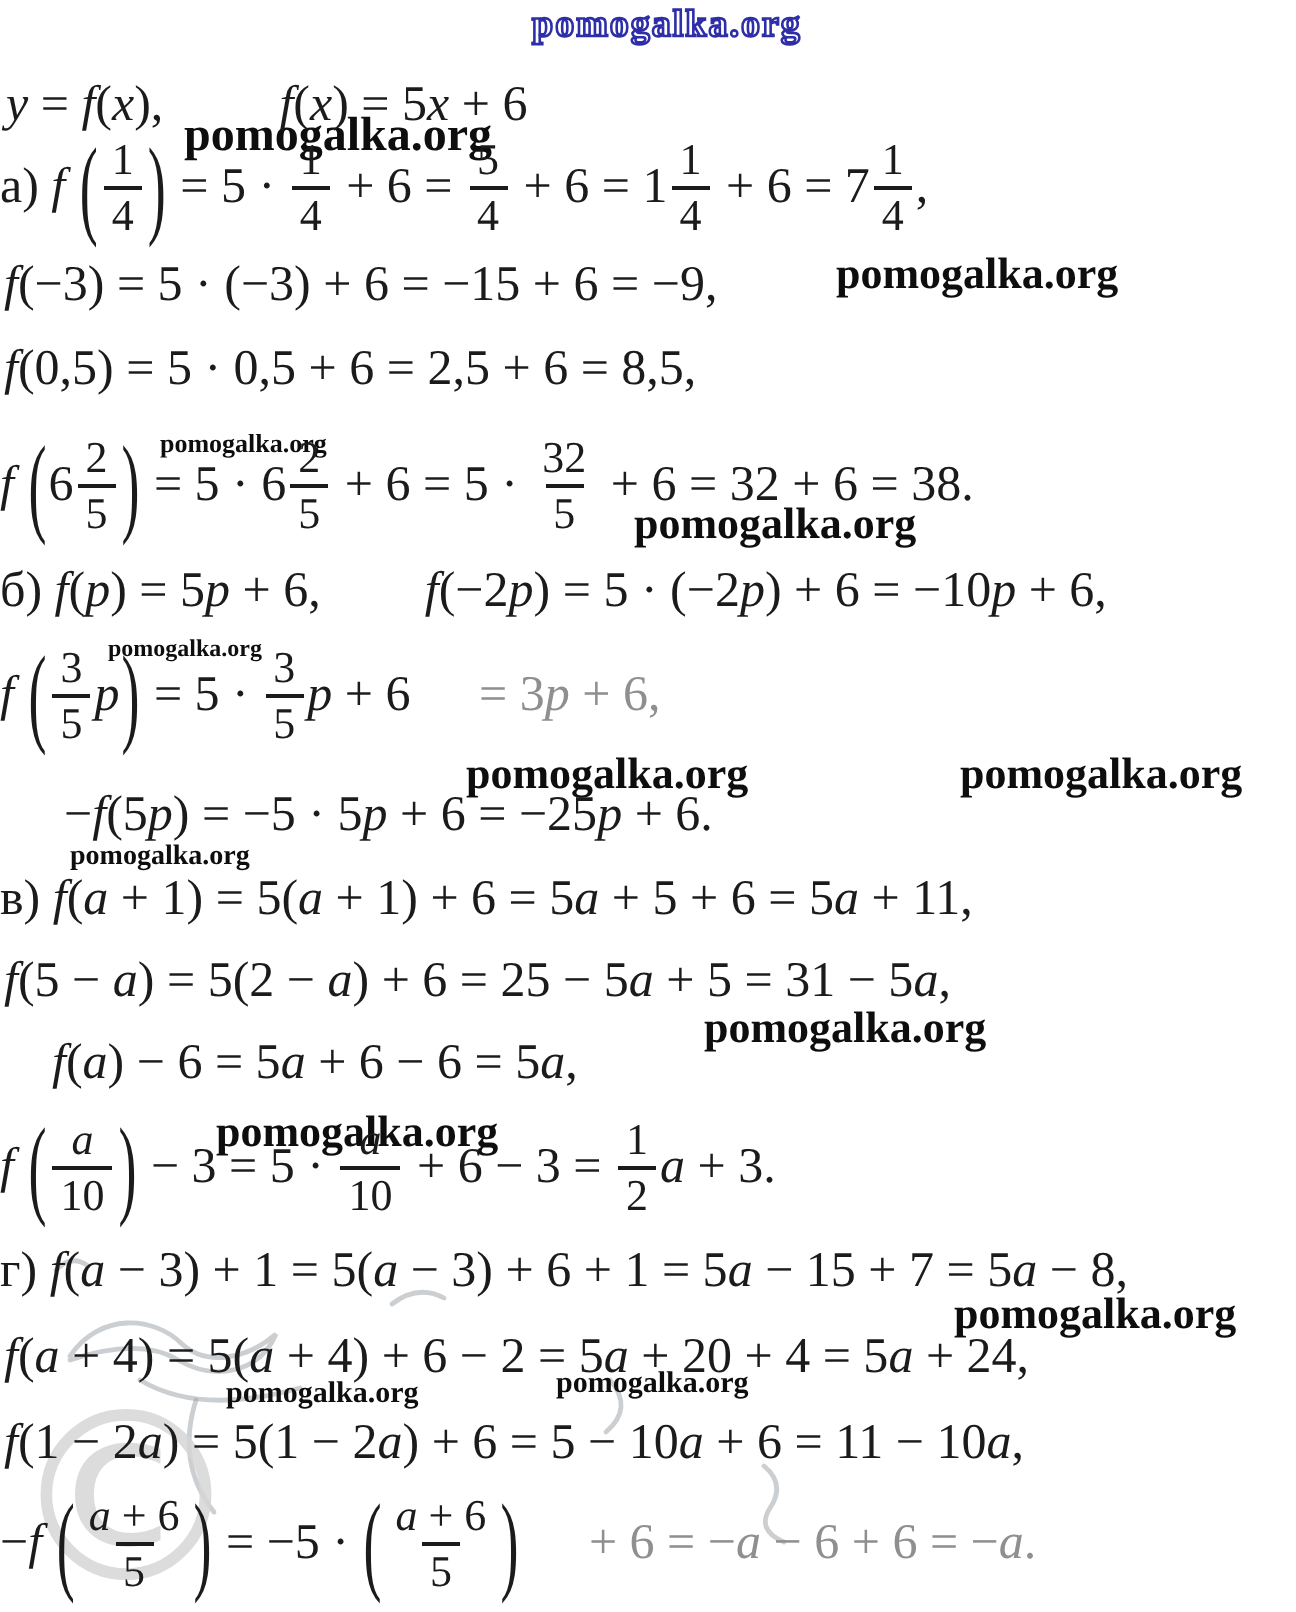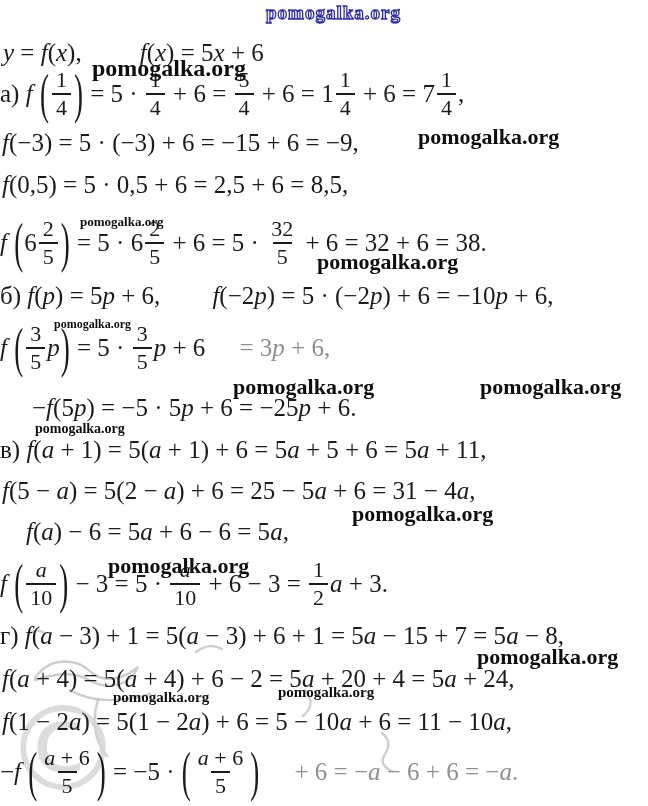--- a/index.html
+++ b/index.html
@@ -66,21 +66,21 @@
   <div id="math-layer">
       <div class="mline" style="top: 38px; left: 3px; justify-content: center;"><span class="mt"><span class="it">y</span><span> = </span><span class="it">f</span><span>(</span><span class="it">x</span><span>),</span></span><span class="gap" style="width: 58px;"></span><span class="mt"><span class="it">f</span><span>(</span><span class="it">x</span><span>) = 5</span><span class="it">x</span><span> + 6</span></span></div>
       <div class="mline" style="top: 63px; left: 0px; height: 62px;"><span class="mt"><span>а) </span><span class="it">f</span><span> </span></span><span class="bp">(</span><span class="frac"><span class="fn"><span class="mt"><span>1</span></span></span><span class="fd"><span class="mt"><span>4</span></span></span></span><span class="bp">)</span><span class="mt"><span> = 5 · </span></span><span class="frac"><span class="fn"><span class="mt"><span>1</span></span></span><span class="fd"><span class="mt"><span>4</span></span></span></span><span class="mt"><span> + 6 = </span></span><span class="frac"><span class="fn"><span class="mt"><span>5</span></span></span><span class="fd"><span class="mt"><span>4</span></span></span></span><span class="mt"><span> + 6 = 1</span></span><span class="frac"><span class="fn"><span class="mt"><span>1</span></span></span><span class="fd"><span class="mt"><span>4</span></span></span></span><span class="mt"><span> + 6 = 7</span></span><span class="frac"><span class="fn"><span class="mt"><span>1</span></span></span><span class="fd"><span class="mt"><span>4</span></span></span></span><span class="mt"><span>,</span></span></div>
       <div class="mline" style="top: 128px; left: 2px;"><span class="mt"><span class="it">f</span><span>(−3) = 5 · (−3) + 6 = −15 + 6 = −9,</span></span></div>
       <div class="mline" style="top: 170px; left: 2px;"><span class="mt"><span class="it">f</span><span>(0,5) = 5 · 0,5 + 6 = 2,5 + 6 = 8,5,</span></span></div>
       <div class="mline" style="top: 212px; left: 0px; height: 62px;"><span class="mt"><span class="it">f</span><span> </span></span><span class="bp">(</span><span class="mt"><span>6</span></span><span class="frac"><span class="fn"><span class="mt"><span>2</span></span></span><span class="fd"><span class="mt"><span>5</span></span></span></span><span class="bp">)</span><span class="mt"><span> = 5 · 6</span></span><span class="frac"><span class="fn"><span class="mt"><span>2</span></span></span><span class="fd"><span class="mt"><span>5</span></span></span></span><span class="mt"><span> + 6 = 5 · </span></span><span class="frac"><span class="fn"><span class="mt"><span>32</span></span></span><span class="fd"><span class="mt"><span>5</span></span></span></span><span class="mt"><span> + 6 = 32 + 6 = 38.</span></span></div>
       <div class="mline" style="top: 281px; left: 0px;"><span class="mt"><span>б) </span><span class="it">f</span><span>(</span><span class="it">p</span><span>) = 5</span><span class="it">p</span><span> + 6,</span></span><span class="gap" style="width: 52px;"></span><span class="mt"><span class="it">f</span><span>(−2</span><span class="it">p</span><span>) = 5 · (−2</span><span class="it">p</span><span>) + 6 = −10</span><span class="it">p</span><span> + 6,</span></span></div>
       <div class="mline" style="top: 317px; left: 0px; height: 62px;"><span class="mt"><span class="it">f</span><span> </span></span><span class="bp">(</span><span class="frac"><span class="fn"><span class="mt"><span>3</span></span></span><span class="fd"><span class="mt"><span>5</span></span></span></span><span class="mt"><span class="it">p</span></span><span class="bp">)</span><span class="mt"><span> = 5 · </span></span><span class="frac"><span class="fn"><span class="mt"><span>3</span></span></span><span class="fd"><span class="mt"><span>5</span></span></span></span><span class="mt"><span class="it">p</span><span> + 6 </span></span><span class="mt fade"><span>= 3</span><span class="it">p</span><span> + 6,</span></span></div>
       <div class="mline" style="top: 393px; left: 0px; margin-left: 32px;"><span class="mt"><span>−</span><span class="it">f</span><span>(5</span><span class="it">p</span><span>) = −5 · 5</span><span class="it">p</span><span> + 6 = −25</span><span class="it">p</span><span> + 6.</span></span></div>
       <div class="mline" style="top: 435px; left: 0px; justify-content: center;"><span class="mt"><span>в) </span><span class="it">f</span><span>(</span><span class="it">a</span><span> + 1) = 5(</span><span class="it">a</span><span> + 1) + 6 = 5</span><span class="it">a</span><span> + 5 + 6 = 5</span><span class="it">a</span><span> + 11,</span></span></div>
-      <div class="mline" style="top: 476px; left: 2px;"><span class="mt"><span class="it">f</span><span>(5 − </span><span class="it">a</span><span>) = 5(2 − </span><span class="it">a</span><span>) + 6 = 25 − 5</span><span class="it">a</span><span> + 6 = 31 − 4</span><span class="it">a</span><span>,</span></span></div>
+      <div class="mline" style="top: 476px; left: 2px;"><span class="mt"><span class="it">f</span><span>(5 − </span><span class="it">a</span><span>) = 5(2 − </span><span class="it">a</span><span>) + 6 = 25 − 5</span><span class="it">a</span><span> + 5 = 31 − 5</span><span class="it">a</span><span>,</span></span></div>
       <div class="mline" style="top: 517px; left: 2px; margin-left: 24px;"><span class="mt"><span class="it">f</span><span>(</span><span class="it">a</span><span>) − 6 = 5</span><span class="it">a</span><span> + 6 − 6 = 5</span><span class="it">a</span><span>,</span></span></div>
       <div class="mline" style="top: 553px; left: 0px; height: 62px;"><span class="mt"><span class="it">f</span><span> </span></span><span class="bp">(</span><span class="frac"><span class="fn"><span class="mt"><span class="it">a</span></span></span><span class="fd"><span class="mt"><span>10</span></span></span></span><span class="bp">)</span><span class="mt"><span> − 3 = 5 · </span></span><span class="frac"><span class="fn"><span class="mt"><span class="it">a</span></span></span><span class="fd"><span class="mt"><span>10</span></span></span></span><span class="mt"><span> + 6 − 3 = </span></span><span class="frac"><span class="fn"><span class="mt"><span>1</span></span></span><span class="fd"><span class="mt"><span>2</span></span></span></span><span class="mt"><span class="it">a</span><span> + 3.</span></span></div>
       <div class="mline" style="top: 621px; left: 0px; align-items: center;"><span class="mt"><span>г) </span><span class="it">f</span><span>(</span><span class="it">a</span><span> − 3) + 1 = 5(</span><span class="it">a</span><span> − 3) + 6 + 1 = 5</span><span class="it">a</span><span> − 15 + 7 = 5</span><span class="it">a</span><span> − 8,</span></span></div>
       <div class="mline" style="top: 664px; left: 2px;"><span class="mt"><span class="it">f</span><span>(</span><span class="it">a</span><span> + 4) = 5(</span><span class="it">a</span><span> + 4) + 6 − 2 = 5</span><span class="it">a</span><span> + 20 + 4 = 5</span><span class="it">a</span><span> + 24,</span></span></div>
       <div class="mline" style="top: 706px; left: 2px; align-items: flex-end;"><span class="mt"><span class="it">f</span><span>(1 − 2</span><span class="it">a</span><span>) = 5(1 − 2</span><span class="it">a</span><span>) + 6 = 5 − 10</span><span class="it">a</span><span> + 6 = 11 − 10</span><span class="it">a</span><span>,</span></span></div>
       <div class="mline" style="top: 740px; left: 0px; height: 64px;"><span class="mt"><span>−</span><span class="it">f</span><span> </span></span><span class="bp">(</span><span class="frac"><span class="fn"><span class="mt"><span class="it">a</span><span> + 6</span></span></span><span class="fd"><span class="mt"><span>5</span></span></span></span><span class="bp">)</span><span class="mt"><span> = −5 · </span></span><span class="bp">(</span><span class="frac"><span class="fn"><span class="mt"><span class="it">a</span><span> + 6</span></span></span><span class="fd"><span class="mt"><span>5</span></span></span></span><span class="bp">)</span><span class="mt"><span> </span></span><span class="mt fade"><span>+ 6 = −</span><span class="it">a</span><span> − 6 + 6 = −</span><span class="it">a</span><span>.</span></span></div>
     </div>
 </div>
 
 </body></html>

